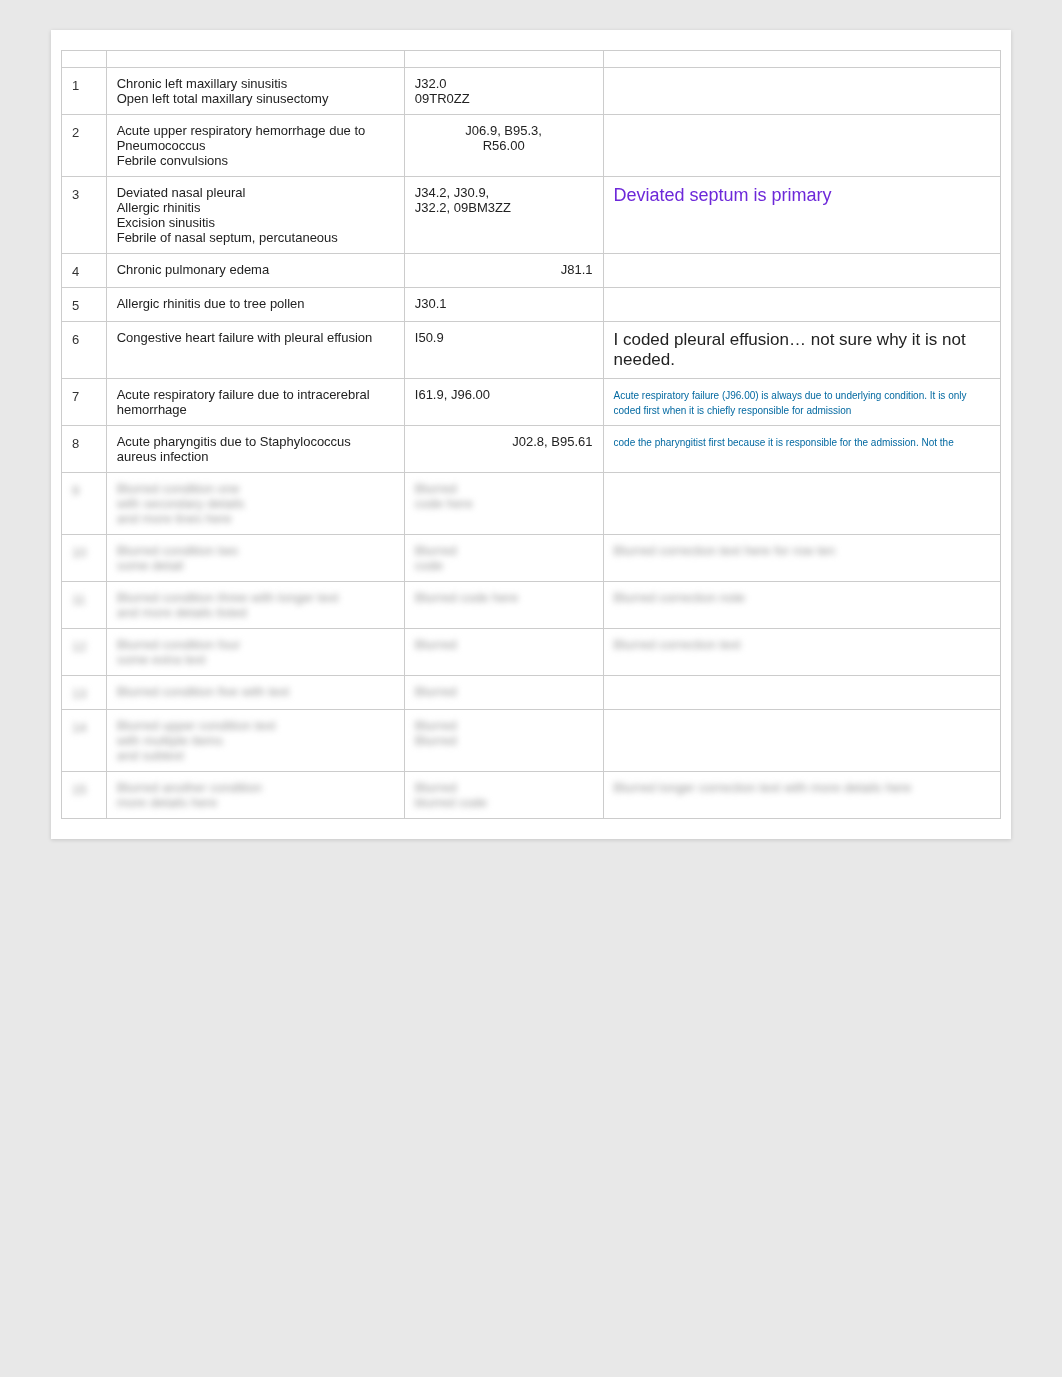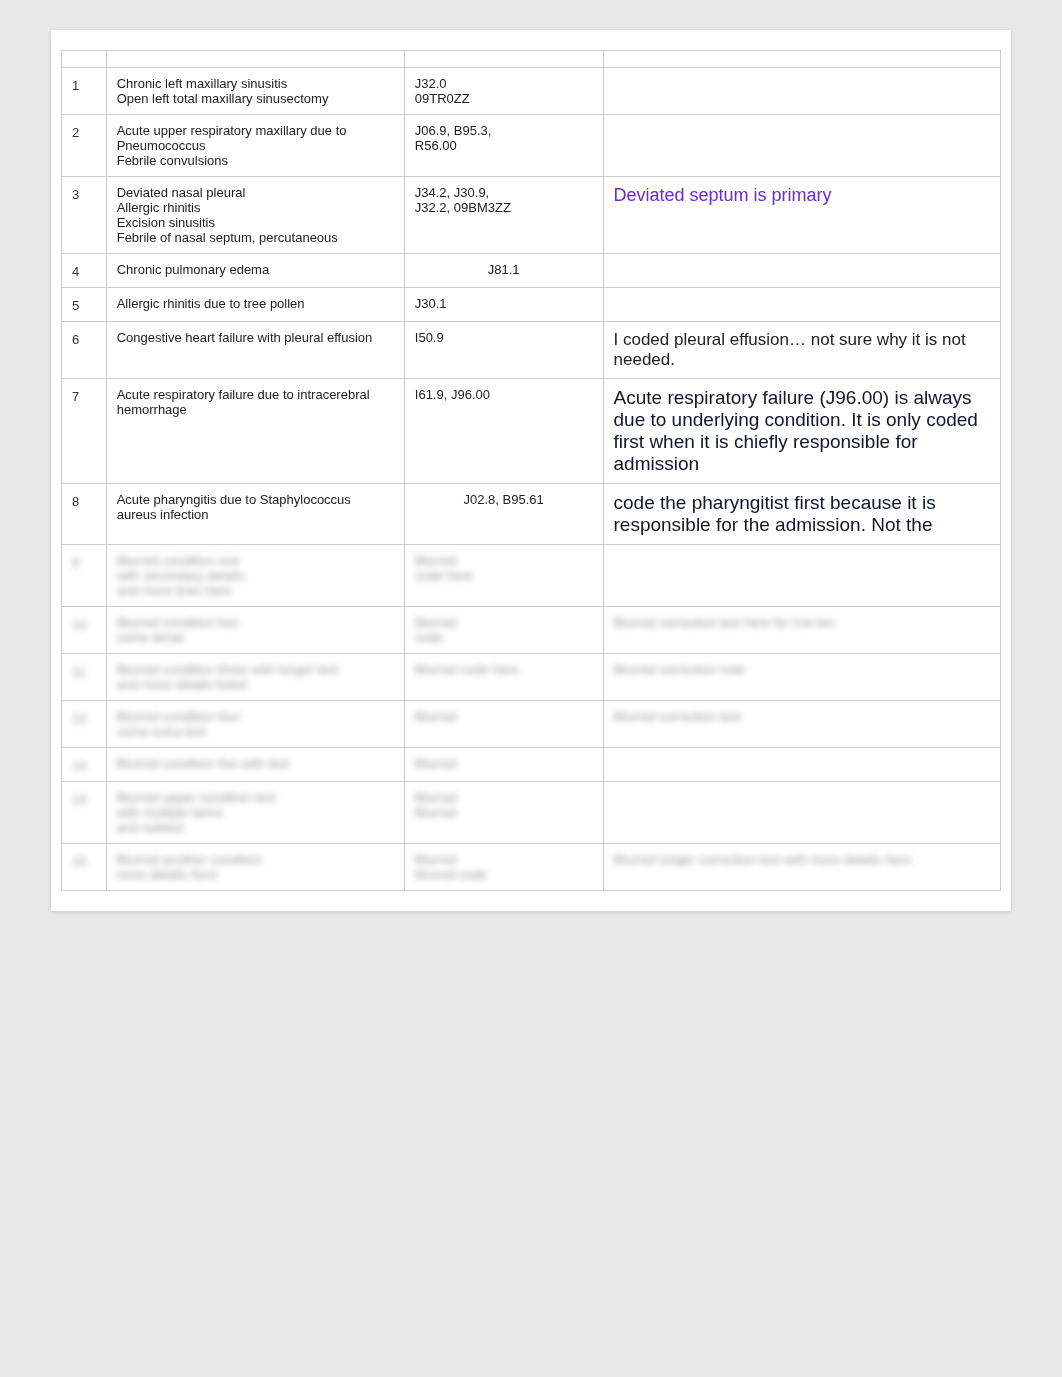--- a/index.html
+++ b/index.html
@@ -60,23 +60,23 @@
       filter: blur(3px);
       color: #999;
       user-select: none;
     }
     .correction-large {
       font-size: 18px;
       font-weight: normal;
       color: #6d28d9;
     }
     .correction-normal {
-      font-size: 19px;
+      font-size: 10px;
       font-weight: normal;
-      color: #0f172a;
+      color: #0369a1;
     }
     .answer-key-label {
       font-size: 13px;
       font-weight: normal;
       color: #555;
       text-align: center;
     }
     tr td { font-weight: normal; }
   </style>
 </head>
@@ -100,34 +100,34 @@
     </thead>
     <tbody id="table-body">
     <tr>
           <td class="row-num">1</td>
           <td><span>Chronic left maxillary sinusitis</span><br><span>Open left total maxillary sinusectomy</span></td>
           <td style="text-align: left;"><span>J32.0</span><br><span>09TR0ZZ</span></td>
           <td></td>
         </tr>
         <tr>
           <td class="row-num">2</td>
-          <td><span>Acute upper respiratory maxillary due to Pneumococcus</span><br><span>Febrile convulsions</span></td>
-          <td style="text-align: left;"><span>J06.9, B95.3,</span><br><span>R56.00</span></td>
+          <td><span>Acute upper respiratory hemorrhage due to Pneumococcus</span><br><span>Febrile convulsions</span></td>
+          <td style="text-align: center;"><span>J06.9, B95.3,</span><br><span>R56.00</span></td>
           <td></td>
         </tr>
         <tr>
           <td class="row-num">3</td>
           <td><span>Deviated nasal pleural</span><br><span>Allergic rhinitis</span><br><span>Excision sinusitis</span><br><span>Febrile of nasal septum, percutaneous</span></td>
           <td style="text-align: left; margin-top: 33px;"><span>J34.2, J30.9,</span><br><span>J32.2, 09BM3ZZ</span></td>
           <td><span class="correction-large">Deviated septum is primary</span></td>
         </tr>
         <tr>
           <td class="row-num">4</td>
           <td><span>Chronic pulmonary edema</span></td>
-          <td style="text-align: center;"><span>J81.1</span></td>
+          <td style="text-align: right;"><span>J81.1</span></td>
           <td></td>
         </tr>
         <tr>
           <td class="row-num">5</td>
           <td><span>Allergic rhinitis due to tree pollen</span></td>
           <td style="text-align: left;"><span>J30.1</span></td>
           <td></td>
         </tr>
         <tr>
           <td class="row-num">6</td>
@@ -137,21 +137,21 @@
         </tr>
         <tr>
           <td class="row-num">7</td>
           <td><span>Acute respiratory failure due to intracerebral hemorrhage</span></td>
           <td style="text-align: left;"><span>I61.9, J96.00</span></td>
           <td><span class="correction-normal">Acute respiratory failure (J96.00) is always due to underlying condition. It is only coded first when it is chiefly responsible for admission</span></td>
         </tr>
         <tr>
           <td class="row-num">8</td>
           <td><span>Acute pharyngitis due to Staphylococcus aureus infection</span></td>
-          <td style="text-align: center;"><span>J02.8, B95.61</span></td>
+          <td style="text-align: right;"><span>J02.8, B95.61</span></td>
           <td><span class="correction-normal">code the pharyngitist first because it is responsible for the admission. Not the</span></td>
         </tr>
         <tr>
           <td class="row-num blurred">9</td>
           <td class="blurred"><span>Blurred condition one</span><br><span>with secondary details</span><br><span>and more lines here</span></td>
           <td class="blurred"><span>Blurred</span><br><span>code here</span></td>
           <td class="blurred"></td>
         </tr>
         <tr>
           <td class="row-num blurred">10</td>

